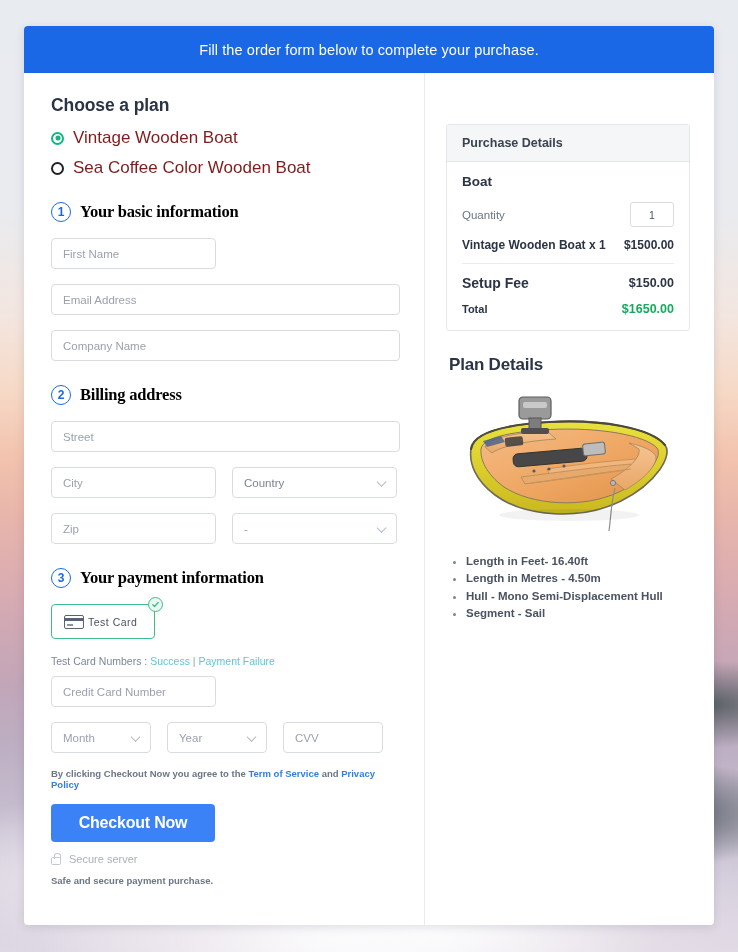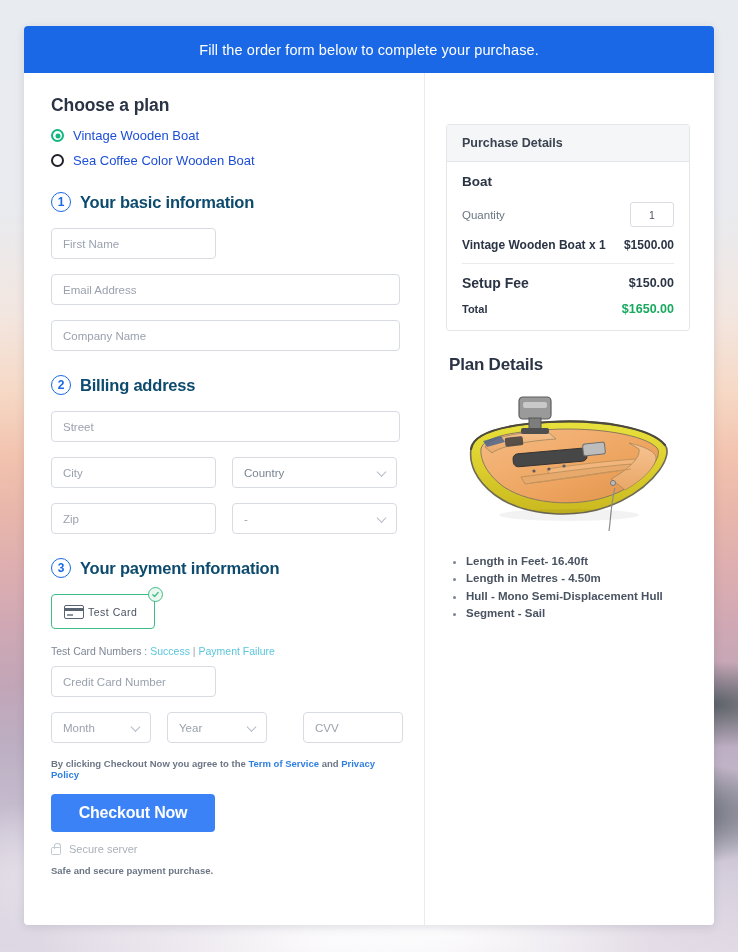--- a/index.html
+++ b/index.html
@@ -69,35 +69,35 @@
 
   
   h2.section { font-size:17.5px; font-weight:700; color:#2b3445; margin:0 0 12px 0; letter-spacing:-.1px; }
   .step-head { display:flex; align-items:center; gap:9px; margin:24px 0 16px 0; }
   .step-num {
     width:20px; height:20px; flex:0 0 20px; border-radius:50%;
     border:1.5px solid #1a68e5; color:#1a68e5;
     font-size:12px; font-weight:600;
     display:flex; align-items:center; justify-content:center; line-height:1;
   }
-  .step-title { font-size:16.5px; font-weight:700; color:#0c4a6e; letter-spacing:-.2px; }
+  .step-title { font-size:16.5px; font-weight:700; color:#000000; letter-spacing:-.2px;font-family:Liberation Serif, serif; }
 
   
   .radio-row { display:flex; align-items:center; gap:9px; margin-bottom:10px; cursor:pointer; }
   .radio {
     width:13px; height:13px; flex:0 0 13px; border-radius:50%;
     border:2px solid #22222b; background:#fff; position:relative;
   }
   .radio.on { border-color:#13b67f; }
   .radio.on::after {
     content:""; position:absolute; left:50%; top:50%;
     width:5px; height:5px; border-radius:50%; background:#13b67f;
     transform:translate(-50%,-50%);
   }
-  .radio-label { font-size:13px; color:#1d4ed8; }
+  .radio-label { font-size:17px; color:#7f1d1d; }
 
   
   .row { display:flex; gap:16px; margin-bottom:15px; }
   .fld {
     height:31px; border:1px solid #d8dce2; border-radius:4px;
     background:#fff; display:flex; align-items:center;
     padding:0 11px; font-size:11.5px; color:#9aa2ae; width:100%;
     position:relative;
   }
   .fld.half { width:165px; flex:0 0 165px; }
@@ -130,21 +130,21 @@
     display:flex; align-items:center; justify-content:center;
   }
   .check-badge svg { display:block; }
 
   .testcards { font-size:10.5px; color:#7e8796; margin:0 0 9px 0; }
   .testcards a { color:#5bc6da; text-decoration:none; }
   .testcards .bar { color:#9aa2ae; }
 
   .cvv-row { display:flex; gap:16px; margin-bottom:15px; }
   .cvv-row .fld.third { width:100px; flex:0 0 100px; }
-  .cvv-box { width:100px; flex:0 0 100px; position:relative;margin-left:20px; }
+  .cvv-box { width:100px; flex:0 0 100px; position:relative; }
 
   .terms { font-size:9.5px; color:#6c7685; margin:6px 0 14px 0; font-weight:600; }
   .terms a { color:#2f7fe0; text-decoration:none; }
 
   #checkout {
     background:#3b82f6; color:#fff; border:0; border-radius:4px;
     height:38px; width:164px; font-size:16px; font-weight:700;
     letter-spacing:-.2px; cursor:pointer; display:block;
   }
   .secure { display:flex; align-items:center; gap:8px; margin:11px 0 10px 0; }

